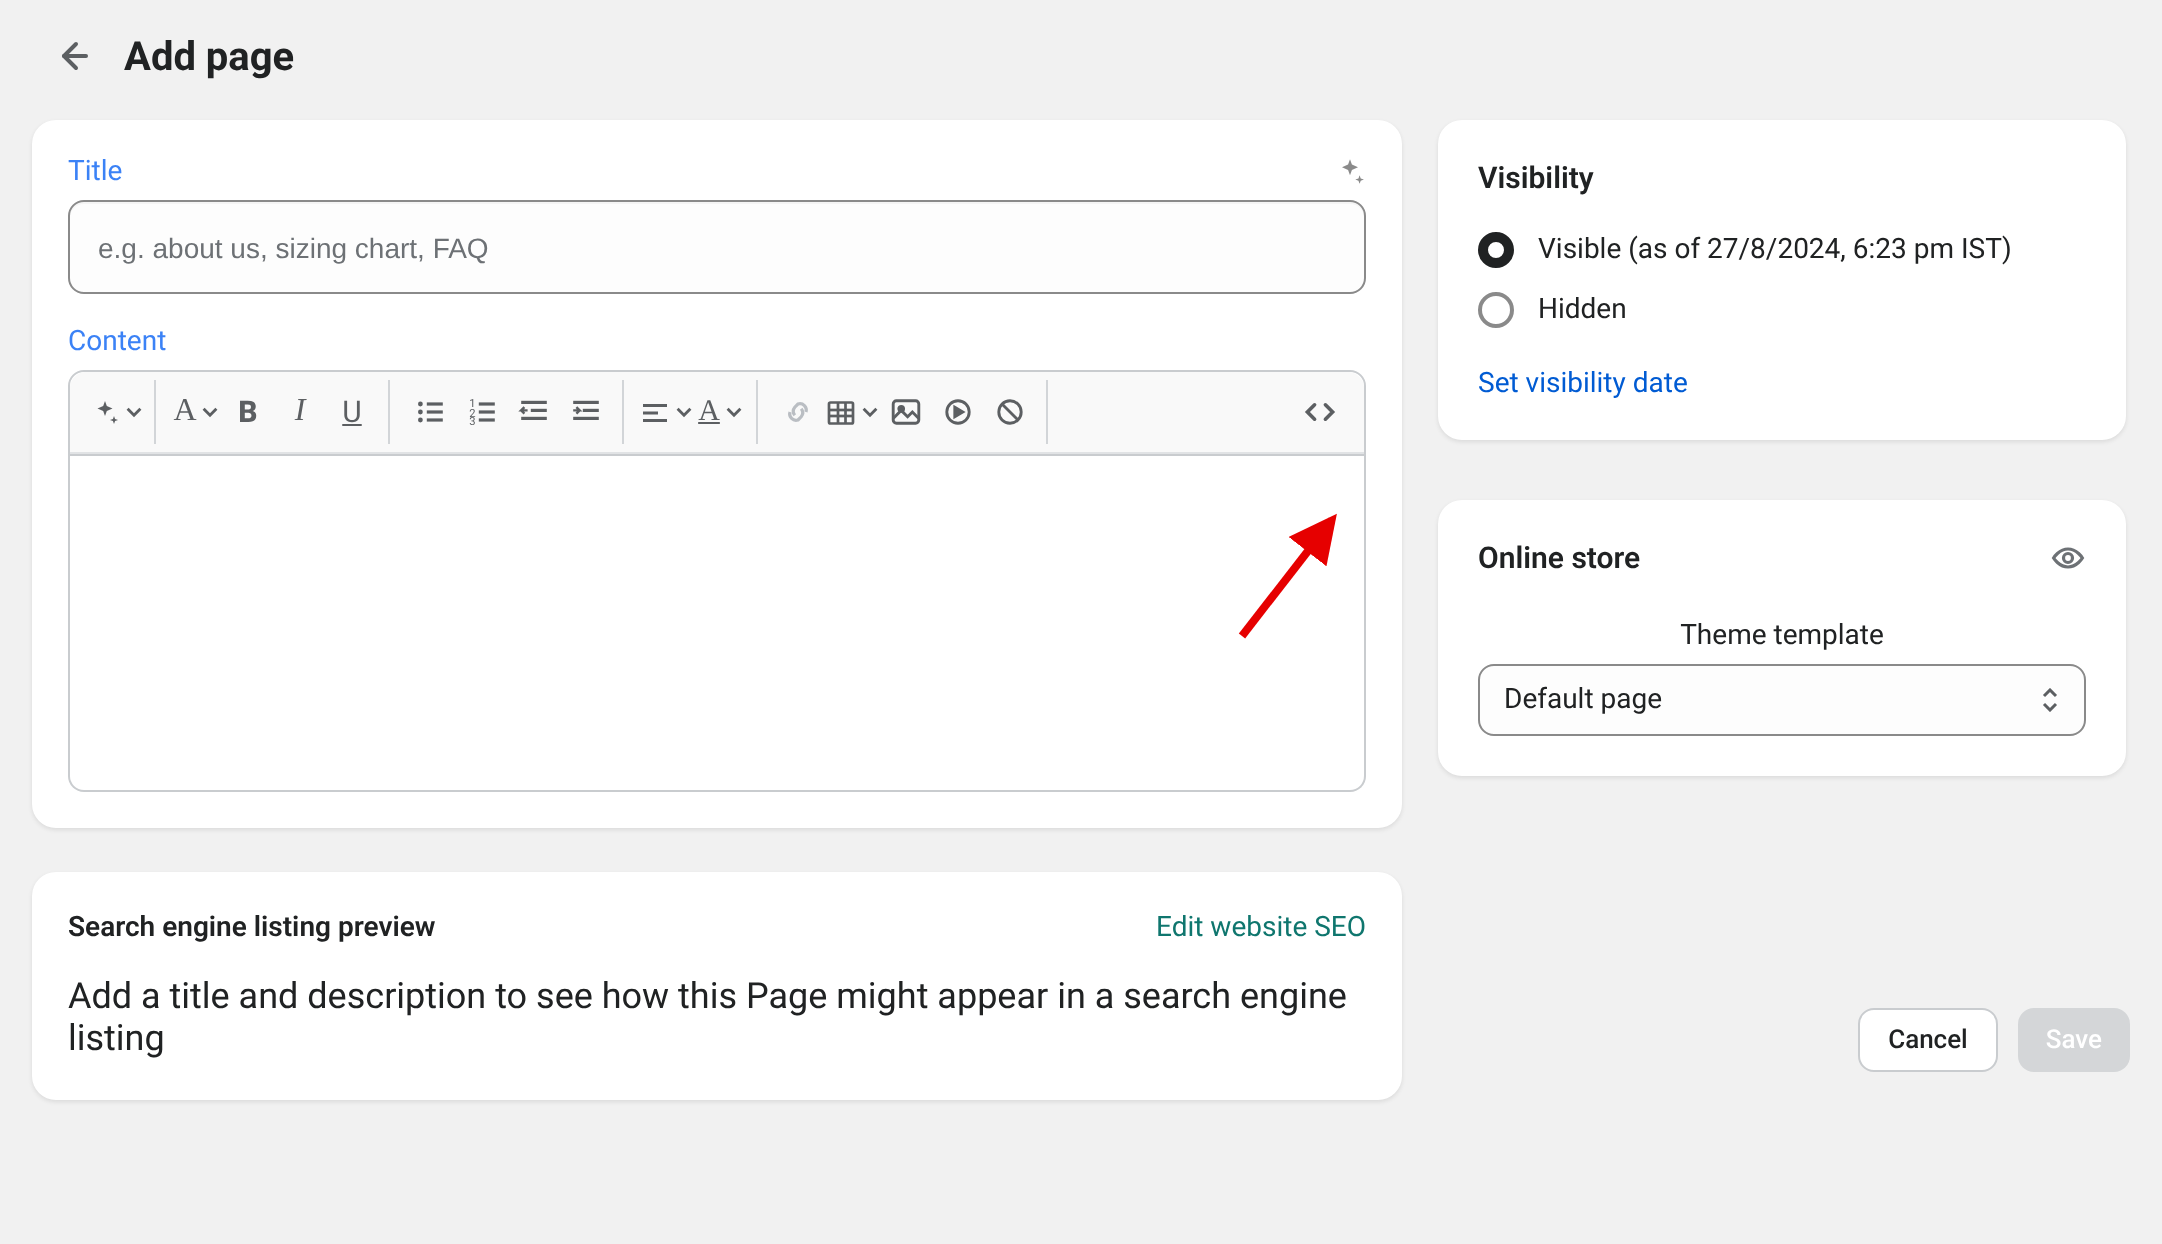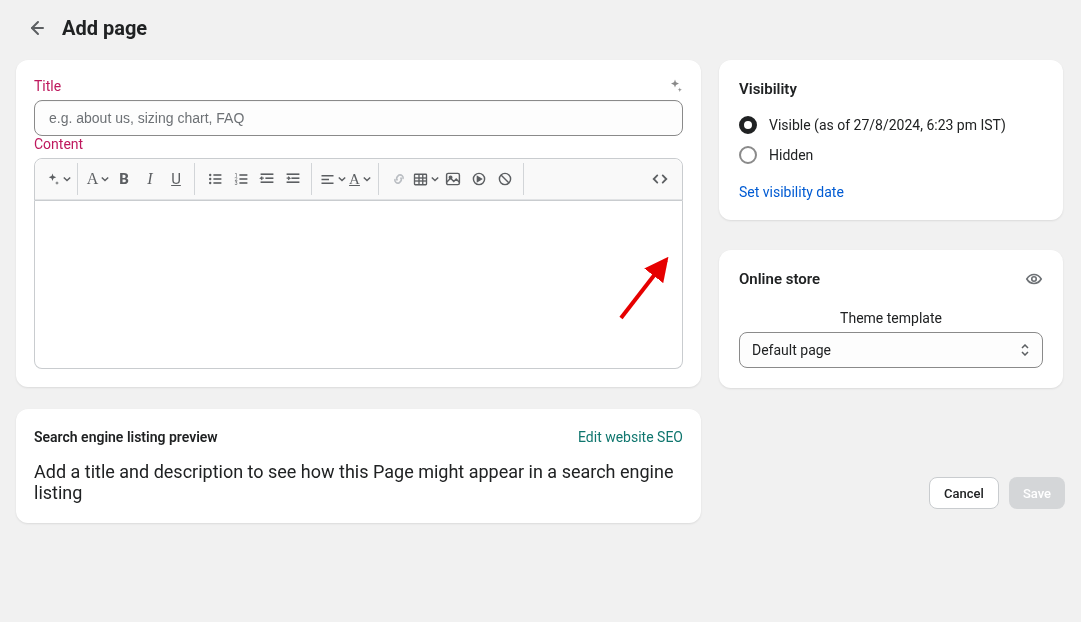--- a/index.html
+++ b/index.html
@@ -57,39 +57,39 @@
       padding: 18px;
     }
     .field-row {
       display: flex;
       align-items: center;
       justify-content: space-between;
       margin-bottom: 6px;
     }
     .label {
       font-size: 14px;
-      color: #be185d;
+      color: #3b82f6;
     }
     .sparkle {
       color: #8a8a8a;
       display:flex;
       align-items:center;
     }
     .text-input {
       width: 100%;
-      height: 36px;
+      height: 47px;
       border: 1px solid #8a8a8a;
       border-radius: 8px;
       padding: 0 14px;
       font-size: 14px;
       background: #fdfdfd;
       box-shadow: inset 0 1px 0 rgba(0,0,0,0.03);
     }
     .text-input::placeholder { color: #6d7175; }
-    .content-block { }
+    .content-block { margin-top: 16px; }
     .toolbar-wrap {
       border: 1px solid #c9cccf;
       border-radius: 8px 8px 0 0;
       background: #ffffff;
     }
     .toolbar {
       display: flex;
       align-items: center;
       padding: 4px 8px;
       gap: 2px;

